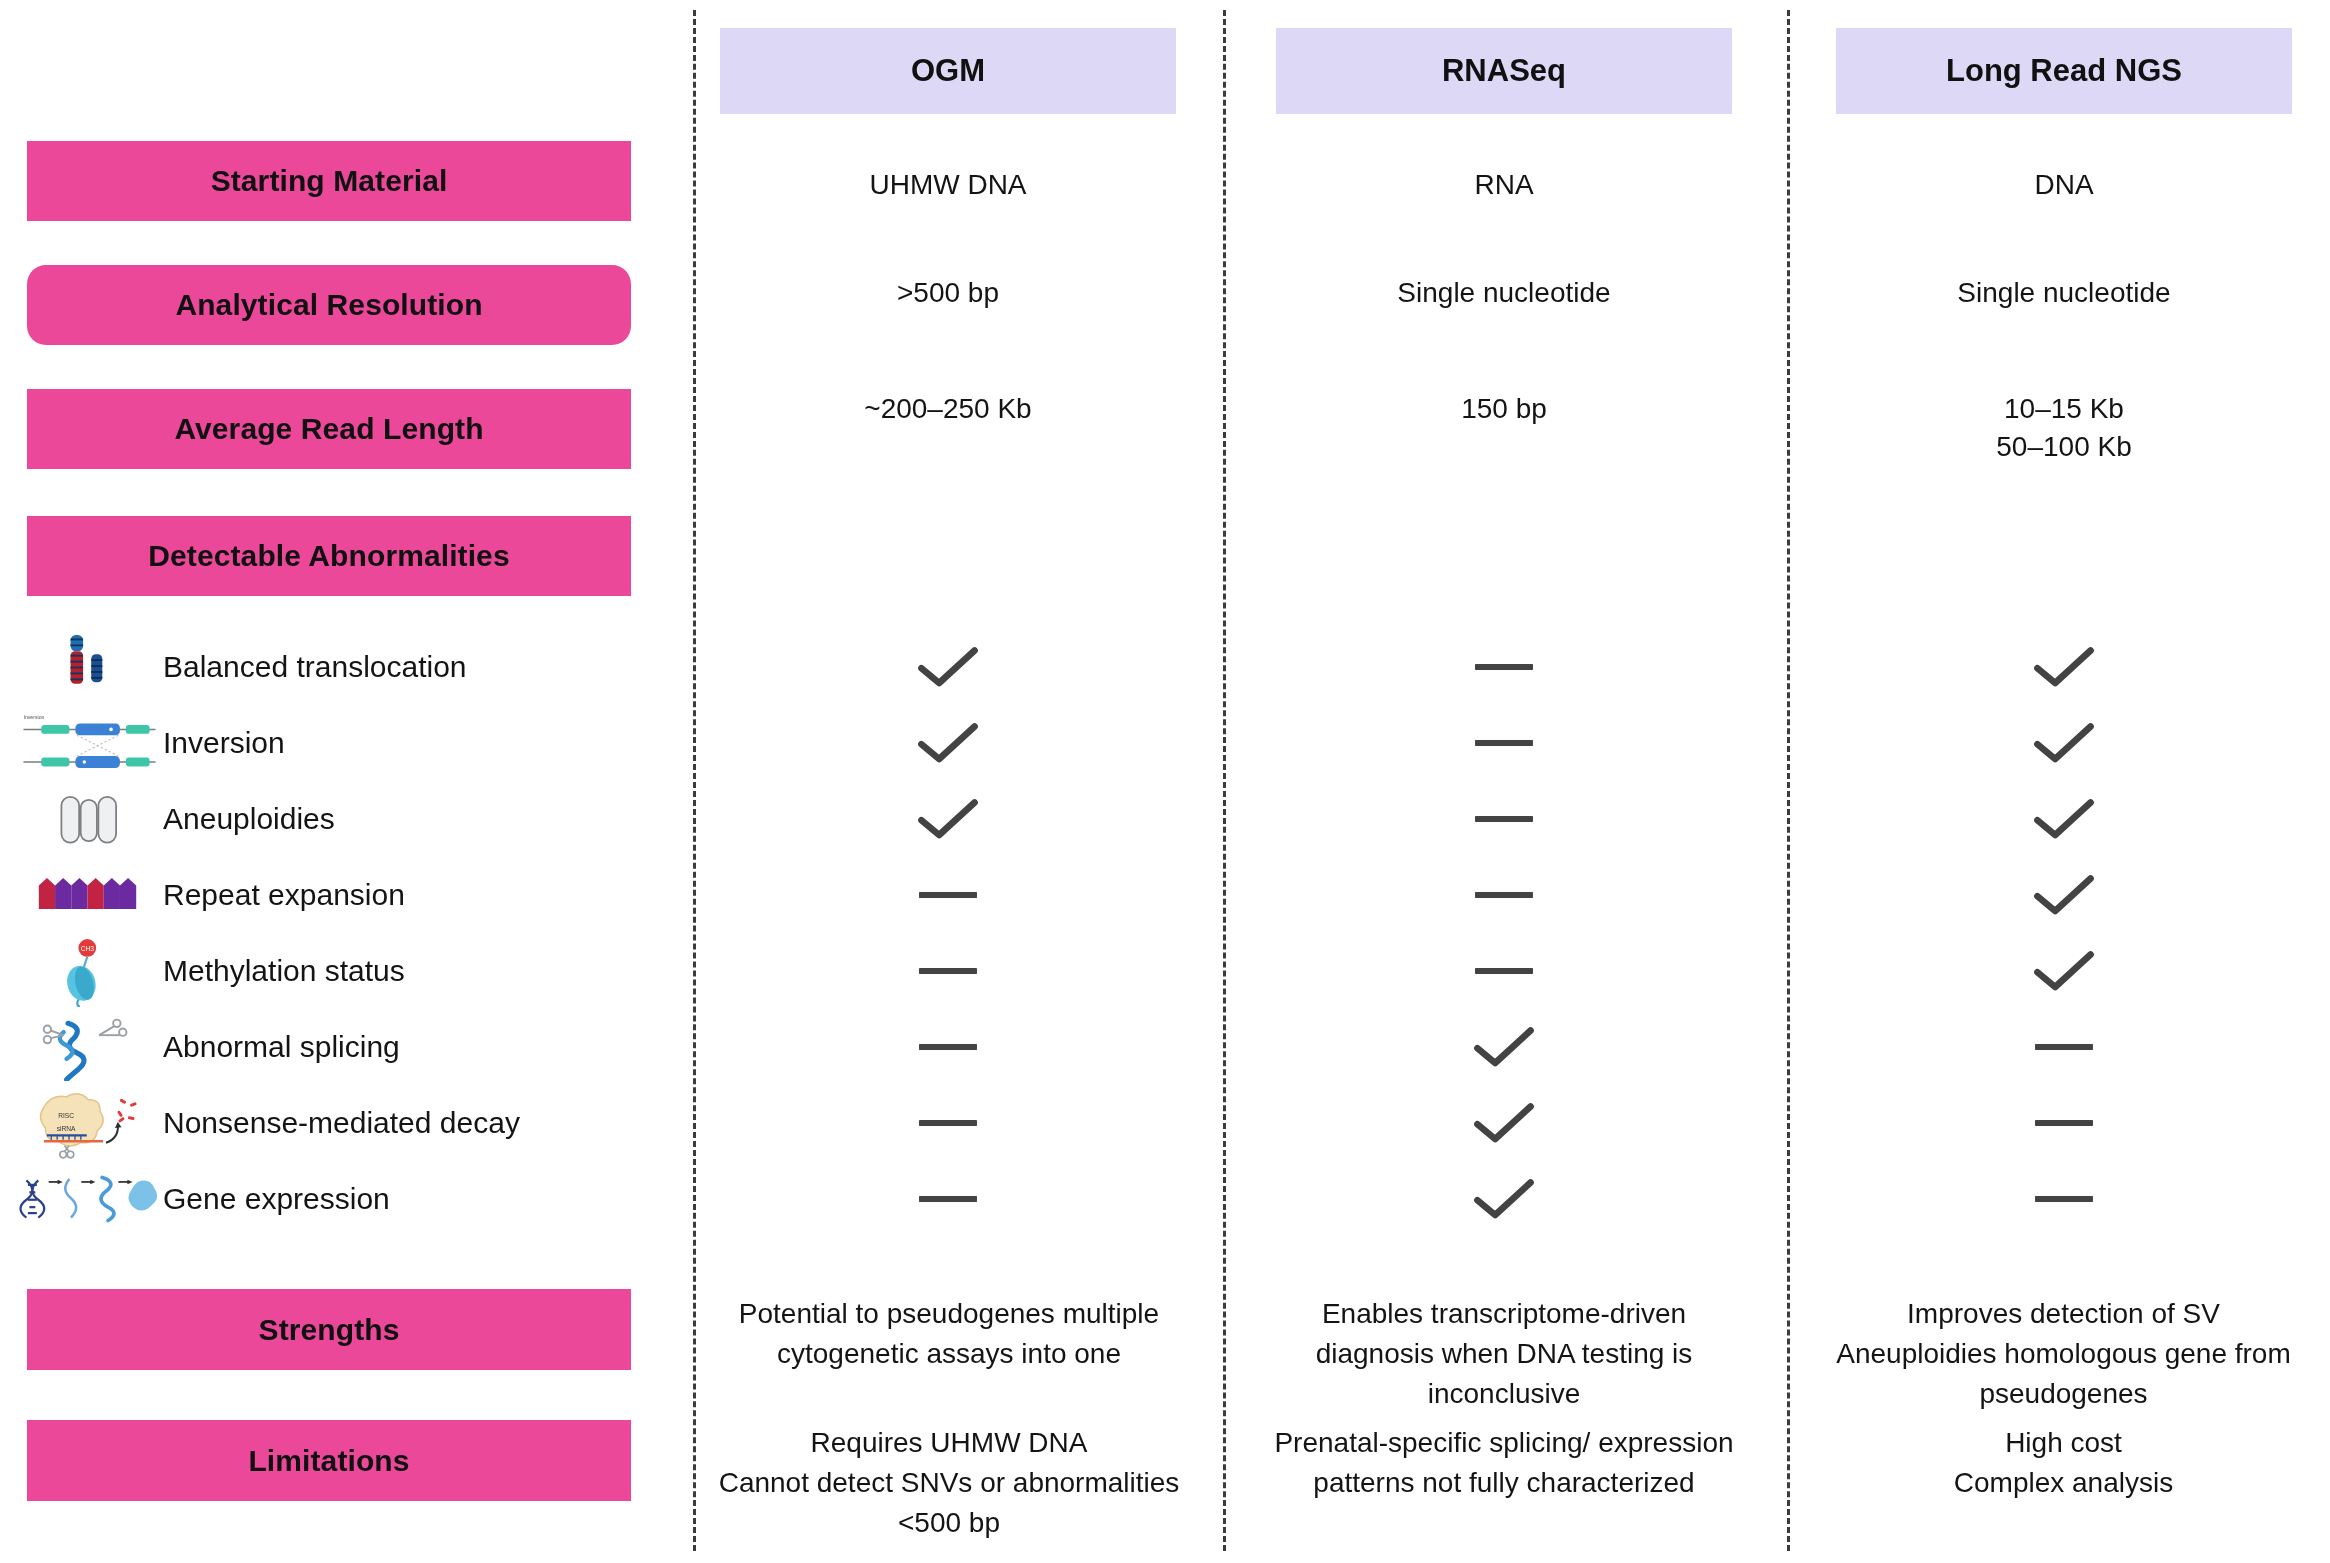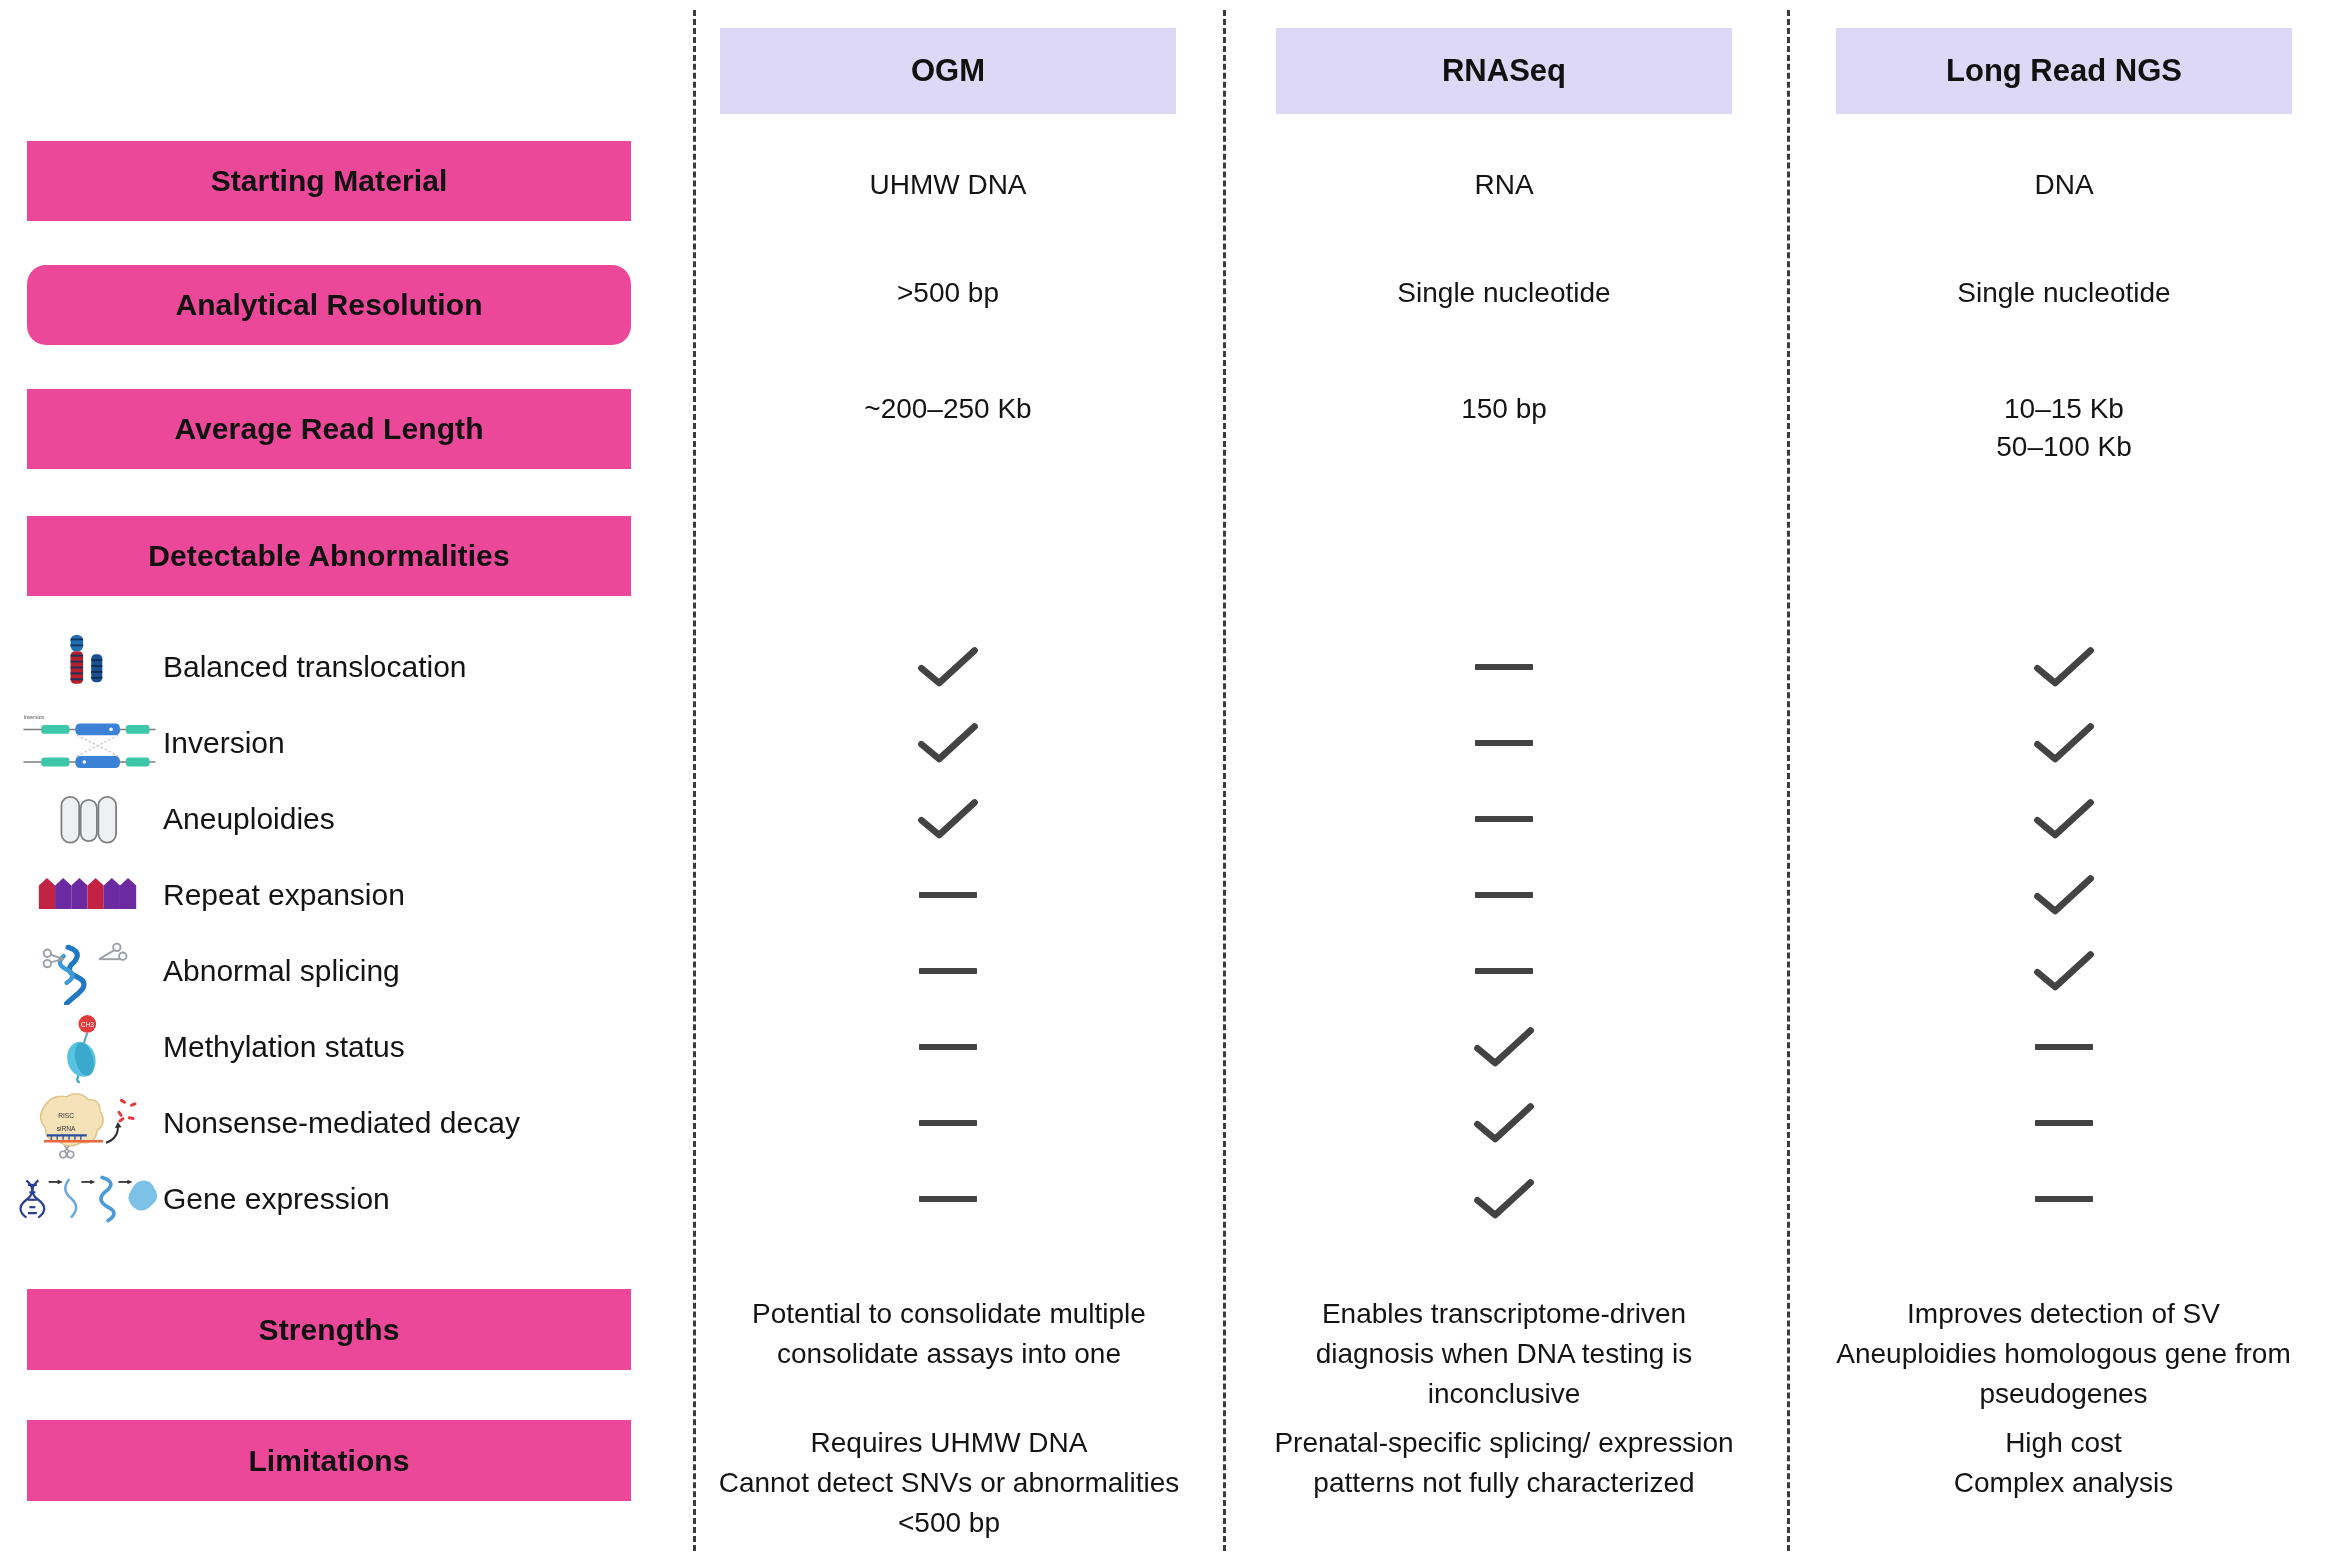--- a/index.html
+++ b/index.html
@@ -281,52 +281,52 @@
             <path d="M100 22 l11 -10 l11 10 v32 h-22 z" fill="#6c2aa0"></path>
             <path d="M122 22 l11 -10 l11 10 v32 h-22 z" fill="#6c2aa0"></path>
           </g>
         </svg>
       </div>
       <div class="abn-text">Repeat expansion</div>
     </div>
 
     <div class="abn-row">
       <div class="abn-icon">
+        <svg width="81" height="71" viewBox="0 0 110 96">
+          <circle cx="52" cy="16" r="12" fill="#e23b3b"></circle>
+          <text x="52" y="20" font-size="9" fill="#fff" text-anchor="middle" font-family="Liberation Sans, sans-serif">CH3</text>
+          <line x1="52" y1="28" x2="46" y2="46" stroke="#5aa9c8" stroke-width="3"></line>
+          <ellipse cx="44" cy="64" rx="19" ry="24" fill="#56c4e0" transform="rotate(-14 44 64)"></ellipse>
+          <ellipse cx="48" cy="64" rx="12" ry="23" fill="#3aa9cc" transform="rotate(-14 48 64)"></ellipse>
+          <path d="M40 86 q-4 8 2 10" stroke="#3aa9cc" stroke-width="3" fill="none"></path>
+        </svg>
+      </div>
+      <div class="abn-text">Methylation status</div>
+    </div>
+
+    <div class="abn-row">
+      <div class="abn-icon">
         <svg width="111" height="68" viewBox="0 0 150 92">
           <path d="M46 14 q20 6 8 20 q-14 12 4 20 q18 8 2 22 q-12 10 -16 14" stroke="#1f78c1" stroke-width="7" fill="none" stroke-linecap="round"></path>
           <path d="M40 26 q-12 10 4 18 q16 8 0 18" stroke="#3d9ad6" stroke-width="6" fill="none" stroke-linecap="round"></path>
           <g stroke="#9aa0a6" stroke-width="2.6" fill="none">
             <circle cx="18" cy="22" r="5"></circle>
               <circle cx="18" cy="36" r="5"></circle>
             <line x1="23" y1="24" x2="40" y2="30"></line>
               <line x1="23" y1="34" x2="40" y2="30"></line>
           </g>
           <g stroke="#9aa0a6" stroke-width="2.6" fill="none">
             <circle cx="112" cy="14" r="5"></circle>
               <circle cx="120" cy="26" r="5"></circle>
             <line x1="108" y1="18" x2="88" y2="30"></line>
               <line x1="116" y1="30" x2="88" y2="30"></line>
           </g>
         </svg>
       </div>
       <div class="abn-text">Abnormal splicing</div>
-    </div>
-
-    <div class="abn-row">
-      <div class="abn-icon">
-        <svg width="81" height="71" viewBox="0 0 110 96">
-          <circle cx="52" cy="16" r="12" fill="#e23b3b"></circle>
-          <text x="52" y="20" font-size="9" fill="#fff" text-anchor="middle" font-family="Liberation Sans, sans-serif">CH3</text>
-          <line x1="52" y1="28" x2="46" y2="46" stroke="#5aa9c8" stroke-width="3"></line>
-          <ellipse cx="44" cy="64" rx="19" ry="24" fill="#56c4e0" transform="rotate(-14 44 64)"></ellipse>
-          <ellipse cx="48" cy="64" rx="12" ry="23" fill="#3aa9cc" transform="rotate(-14 48 64)"></ellipse>
-          <path d="M40 86 q-4 8 2 10" stroke="#3aa9cc" stroke-width="3" fill="none"></path>
-        </svg>
-      </div>
-      <div class="abn-text">Methylation status</div>
     </div>
 
     <div class="abn-row">
       <div class="abn-icon">
         <svg width="126" height="71" viewBox="0 0 170 96">
           <path d="M24 26 q10 -18 30 -14 q18 -10 30 4 q16 -2 16 16 q10 14 -4 26 q-2 18 -22 16 q-16 10 -30 -2 q-18 0 -18 -18 q-12 -14 -2 -28 z" fill="#f6e2b8" stroke="#e0c48a" stroke-width="2"></path>
           <text x="54" y="40" font-size="9" fill="#333" text-anchor="middle" font-family="Liberation Sans, sans-serif">RISC</text>
           <text x="54" y="58" font-size="9" fill="#333" text-anchor="middle" font-family="Liberation Sans, sans-serif">siRNA</text>
           <line x1="28" y1="64" x2="82" y2="64" stroke="#2b4da0" stroke-width="3"></line>
           <g stroke="#2b4da0" stroke-width="1.8">
@@ -479,21 +479,21 @@
         <div class="mark-dash"></div>
       </div>
       <div class="mark-cell">
         <div class="mark-dash"></div>
       </div>
       <div class="mark-cell">
         <div class="mark-dash"></div>
       </div>
     </div>
 
-  <div class="para c1" style="top:1294px;">Potential to consolidate multiple consolidate assays into one</div>
+  <div class="para c1" style="top:1294px;">Potential to pseudogenes multiple cytogenetic assays into one</div>
   <div class="para c2" style="top:1294px;">Enables transcriptome-driven diagnosis when DNA testing is inconclusive</div>
   <div class="para c3" style="top:1294px;white-space:pre-line;">Improves detection of SV
 Aneuploidies homologous gene from pseudogenes</div>
 
   <div class="para c1" style="top:1423px;white-space:pre-line;">Requires UHMW DNA
 Cannot detect SNVs or abnormalities &lt;500 bp</div>
   <div class="para c2" style="top:1423px;">Prenatal-specific splicing/ expression patterns not fully characterized</div>
   <div class="para c3" style="top:1423px;white-space:pre-line;">High cost
 Complex analysis</div>
 

